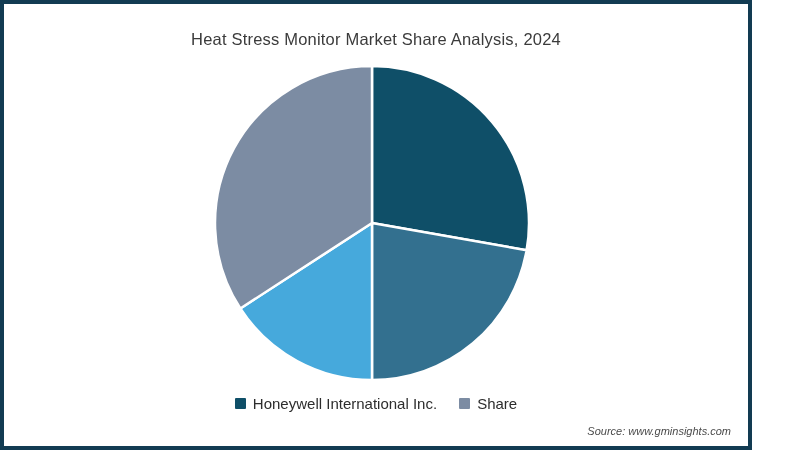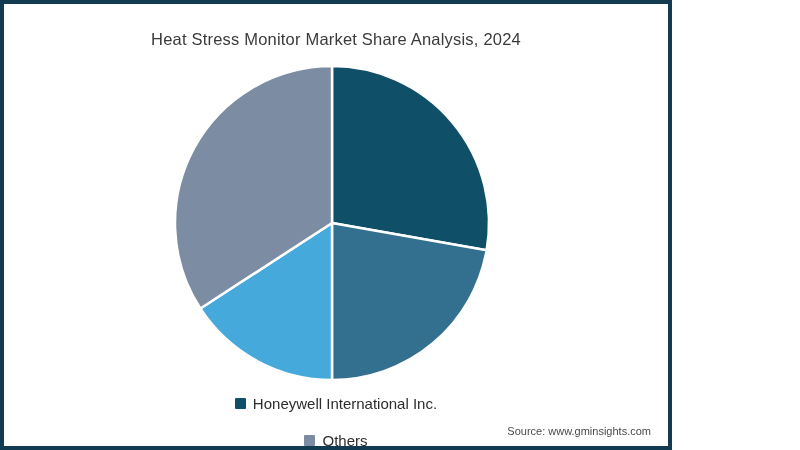--- a/index.html
+++ b/index.html
@@ -10,21 +10,21 @@
   body {
     width: 800px;
     height: 450px;
     font-family: "Liberation Sans", sans-serif;
     overflow: hidden;
   }
 
   .figure-frame {
     position: relative;
     box-sizing: border-box;
-    width: 672px;
+    width: 752px;
     height: 450px;
     background: #ffffff;
     border: 4px solid #123b52;
   }
 
   .chart-title {
     position: absolute;
     top: 26px;
     left: 0;
     width: 100%;
@@ -47,23 +47,23 @@
     display: block;
     margin: 0 auto;
   }
 
   .legend {
     position: absolute;
     left: 0;
     top: 392px;
     width: 100%;
     display: flex;
-    flex-direction: column;
+    flex-direction: row;
     justify-content: center;
-    align-items: center;
+    align-items: flex-end;
     gap: 22px;
   }
 
   .legend-item {
     display: flex;
     flex-direction: row;
     align-items: center;
     gap: 7px;
     white-space: nowrap;
   }
@@ -81,20 +81,21 @@
     line-height: 1;
   }
 
   .source-note {
     position: absolute;
     right: 17px;
     top: 421px;
     font-size: 11px;
     color: #4a4a4a;
     white-space: nowrap;
+    font-style: italic;
   }
 </style>
 </head>
 <body>
 
 <div class="figure-frame">
 
   <div class="chart-title">Heat Stress Monitor Market Share Analysis, 2024</div>
 
   <div class="pie-area">
@@ -108,19 +109,19 @@
     </svg>
   </div>
 
   <div class="legend" id="legend">
       <div class="legend-item">
         <span class="legend-swatch" style="background: rgb(15, 79, 104);"></span>
         <span class="legend-label">Honeywell International Inc.</span>
       </div>
       <div class="legend-item">
         <span class="legend-swatch" style="background: rgb(124, 140, 163);"></span>
-        <span class="legend-label">Others</span>
+        <span class="legend-label">Share</span>
       </div>
     </div>
 
   <div class="source-note">Source: www.gminsights.com</div>
 
 </div>
 
 </body></html>

